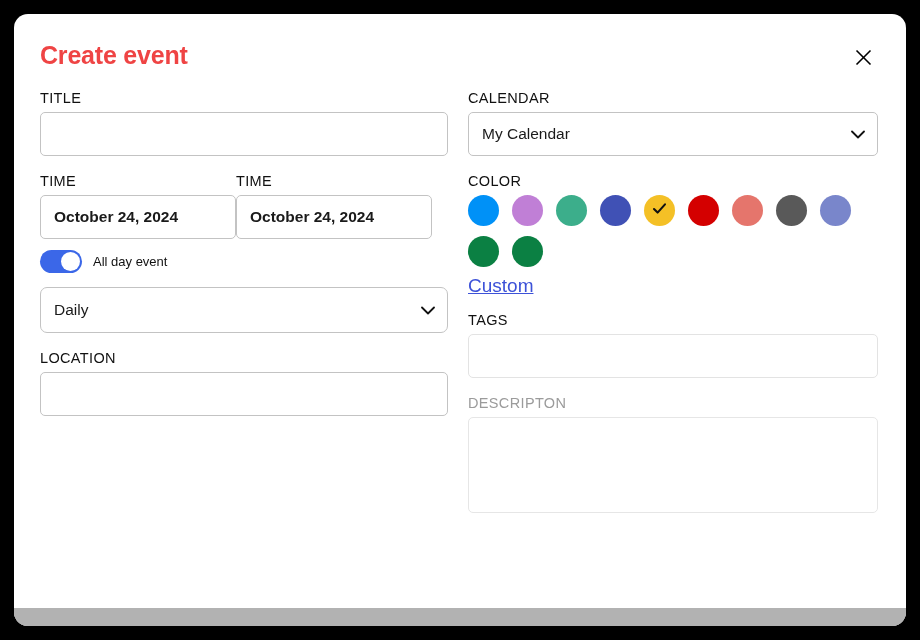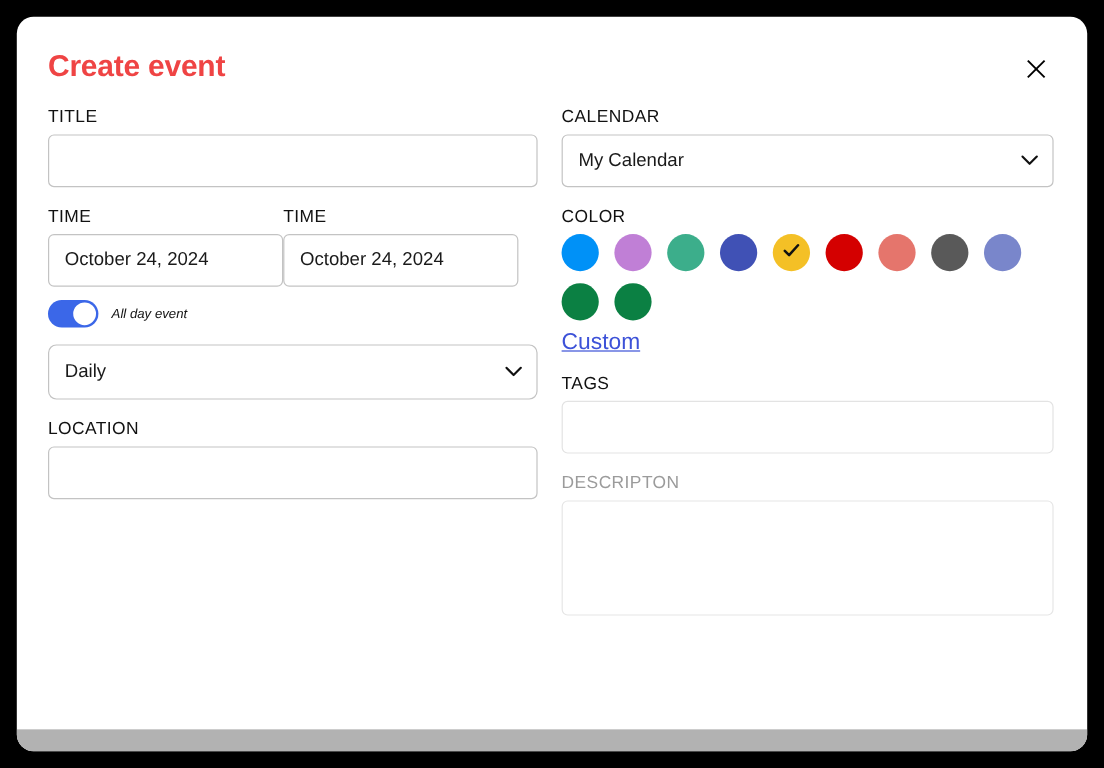--- a/index.html
+++ b/index.html
@@ -95,20 +95,21 @@
     width: 100%;
     height: 44px;
     border: 1px solid #c3c3c3;
     border-radius: 5px;
     background: #ffffff;
     font-family: "Liberation Sans", sans-serif;
     font-size: 15.5px;
     color: #1a1a1a;
     padding: 0 13px;
     outline: none;
+    font-weight: bold;
   }
   .text-input.light-border { border-color: #e3e3e3; }
 
   .text-area {
     width: 100%;
     height: 96px;
     border: 1px solid #e6e6e6;
     border-radius: 5px;
     background: #ffffff;
     font-family: "Liberation Sans", sans-serif;
@@ -171,23 +172,22 @@
   .toggle .knob {
     position: absolute;
     right: 2px;
     top: 2px;
     width: 19px;
     height: 19px;
     border-radius: 50%;
     background: #ffffff;
   }
   .toggle-label {
-    font-size: 11px;
+    font-size: 13px;
     color: #111111;
-    font-style: italic;
   }
 
   
   .swatch-grid {
     display: flex;
     flex-wrap: wrap;
     gap: 10px 13px;
     width: 400px;
     margin-bottom: 8px;
   }

